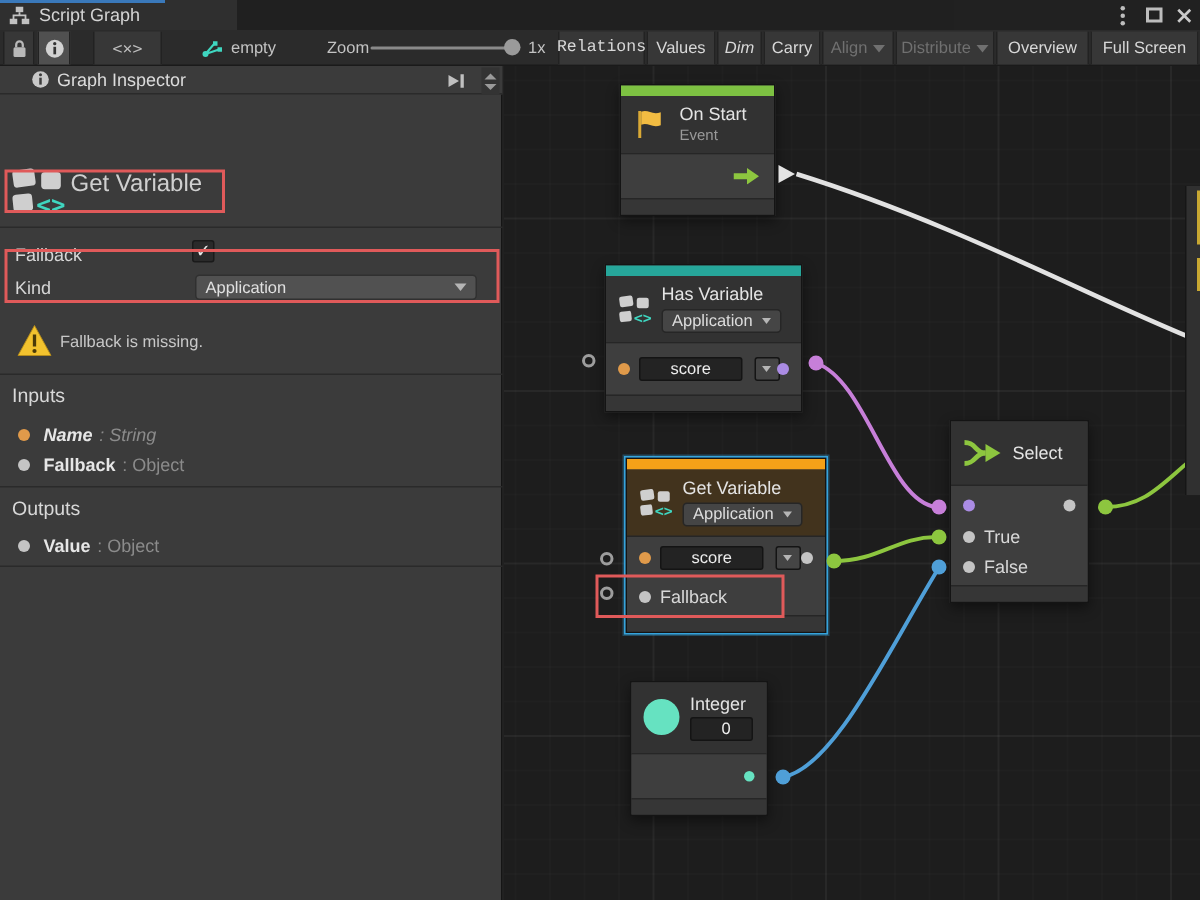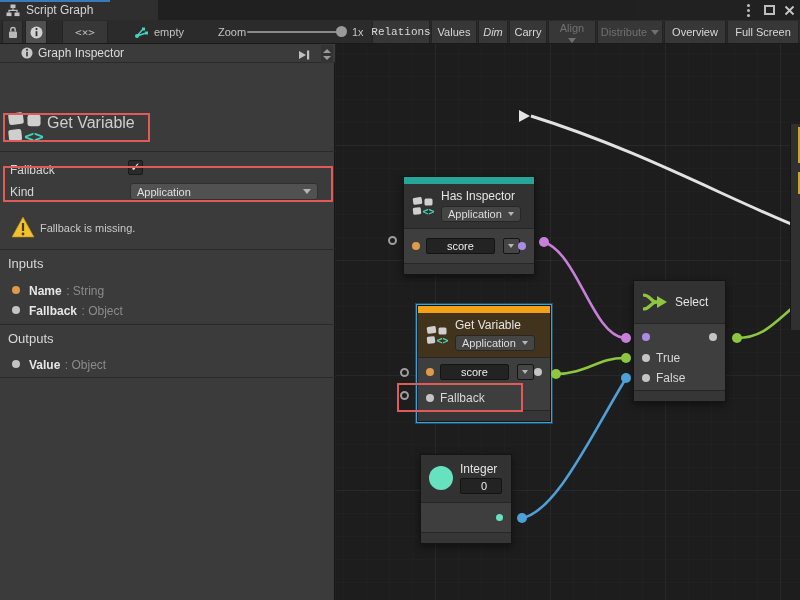--- a/index.html
+++ b/index.html
@@ -182,21 +182,21 @@
       </div>
     <div class="tbtn" style="left:431px;width:46px;">
       <span>Values</span>
       </div>
     <div class="tbtn" style="left:478px;width:30px;font-style:italic;">
       <span>Dim</span>
       </div>
     <div class="tbtn" style="left:509px;width:38px;">
       <span>Carry</span>
       </div>
-    <div class="tbtn disabled" style="left:548px;width:48px;flex-direction:column;">
+    <div class="tbtn disabled" style="left:548px;width:48px;">
       <span>Align</span>
         <i class="caret dim"></i>
       </div>
     <div class="tbtn disabled" style="left:597px;width:66px;">
       <span>Distribute</span>
         <i class="caret dim"></i>
       </div>
     <div class="tbtn" style="left:664px;width:62px;">
       <span>Overview</span>
       </div>
@@ -213,33 +213,55 @@
   </div>
 
   <svg class="wires" viewBox="336 44 464 556">
     <path d="M531,116 C640,150 730,200 801,228" stroke="#e2e2e2" stroke-width="3" fill="none"></path>
     <path d="M544,242 C578,254 592,334 624,338" stroke="#c77fd9" stroke-width="2.6" fill="none"></path>
     <path d="M556,374 C586,374 598,358 624,358" stroke="#8dc63f" stroke-width="2.6" fill="none"></path>
     <path d="M522,518 C556,512 592,434 625,380" stroke="#4f9fd8" stroke-width="2.6" fill="none"></path>
     <path d="M737,338 C766,338 778,318 801,301" stroke="#8dc63f" stroke-width="2.6" fill="none"></path>
   </svg>
 
+  <div class="node" style="left:413px;top:56px;width:104px;">
+    <div class="colorbar" style="background:#7dc142;"></div>
+    <div class="nheader">
+      <svg width="24" height="24" viewBox="0 0 24 24">
+        <path d="M4.5 3 V21" stroke="#d9a936" stroke-width="2"></path>
+        <path d="M5.5 3.5 C10 1.5 12.5 6 18.5 3.8 L18.5 12.5 C12.5 14.7 10 10.2 5.5 12.2 Z" fill="#f2bc42"></path>
+      </svg>
+      <div>
+        <div class="ntitle">On Start</div>
+        <div class="nsub">Event</div>
+      </div>
+    </div>
+    <div class="nbody">
+      <div class="prow" style="height:29px;justify-content:flex-end;">
+        <svg width="17" height="11" viewBox="0 0 17 11" style="margin-right:2px;">
+          <rect x="0" y="3.5" width="9" height="4" fill="#8dc63f"></rect>
+          <polygon points="9,0 17,5.5 9,11" fill="#8dc63f"></polygon>
+        </svg>
+      </div>
+    </div>
+    <div class="nfooter"></div>
+  </div>
   <div class="wtri" style="left:519px;top:110px;"></div>
 
   <div class="node" style="left:403px;top:176px;width:132px;">
     <div class="colorbar" style="background:#26a69a;"></div>
     <div class="nheader">
       <svg width="22" height="20" viewBox="0 0 22 20">
         <rect x="1" y="1.5" width="9" height="7" rx="1.5" fill="#cfcfcf" transform="rotate(-8 5 5)"></rect>
         <rect x="12.5" y="2.5" width="8" height="7" rx="1.5" fill="#cfcfcf"></rect>
         <rect x="1" y="11.5" width="8" height="7" rx="1.5" fill="#cfcfcf" transform="rotate(-6 5 15)"></rect>
         <text x="10.5" y="19" fill="#3fd6c0" font-size="10" font-weight="bold" font-family="DejaVu Sans Mono,monospace">&lt;&gt;</text>
       </svg>
       <div>
-        <div class="ntitle">Has Inspector</div>
+        <div class="ntitle">Has Variable</div>
         <div class="ndrop">
           <span>Application</span>
             <i class="caret"></i>
         </div>
       </div>
     </div>
     <div class="nbody">
       <div class="prow" style="height:34px;">
         <span class="dot" style="background:#e09a4a;"></span>
         <span class="field">score</span>
@@ -383,21 +405,21 @@
       <polygon points="12,1 23,21 1,21" fill="#f2c22e" stroke="#b78c1a" stroke-width="0.6"></polygon>
       <rect x="10.9" y="7" width="2.2" height="8" fill="#4a3a08"></rect>
       <circle cx="12" cy="18" r="1.4" fill="#4a3a08"></circle>
     </svg>
     <span class="warn-text">Fallback is missing.</span>
 
     <div class="divider" style="top:205px;"></div>
 
     <span class="sec-header" style="position:absolute;left:8px;top:212px;">Inputs</span>
 
-    <div class="insp-row" style="top:237px;">
+    <div class="insp-row" style="top:237px;font-style:italic;">
       <span class="port-dot" style="background:#e09a4a;"></span>
       <span><span class="pname">Name</span> <span class="ptype">: String</span></span>
     </div>
     <div class="insp-row" style="top:257px;">
       <span class="port-dot" style="background:#c4c4c4;"></span>
       <span><span class="pname">Fallback</span> <span class="ptype">: Object</span></span>
     </div>
 
     <div class="divider" style="top:280px;"></div>
 

